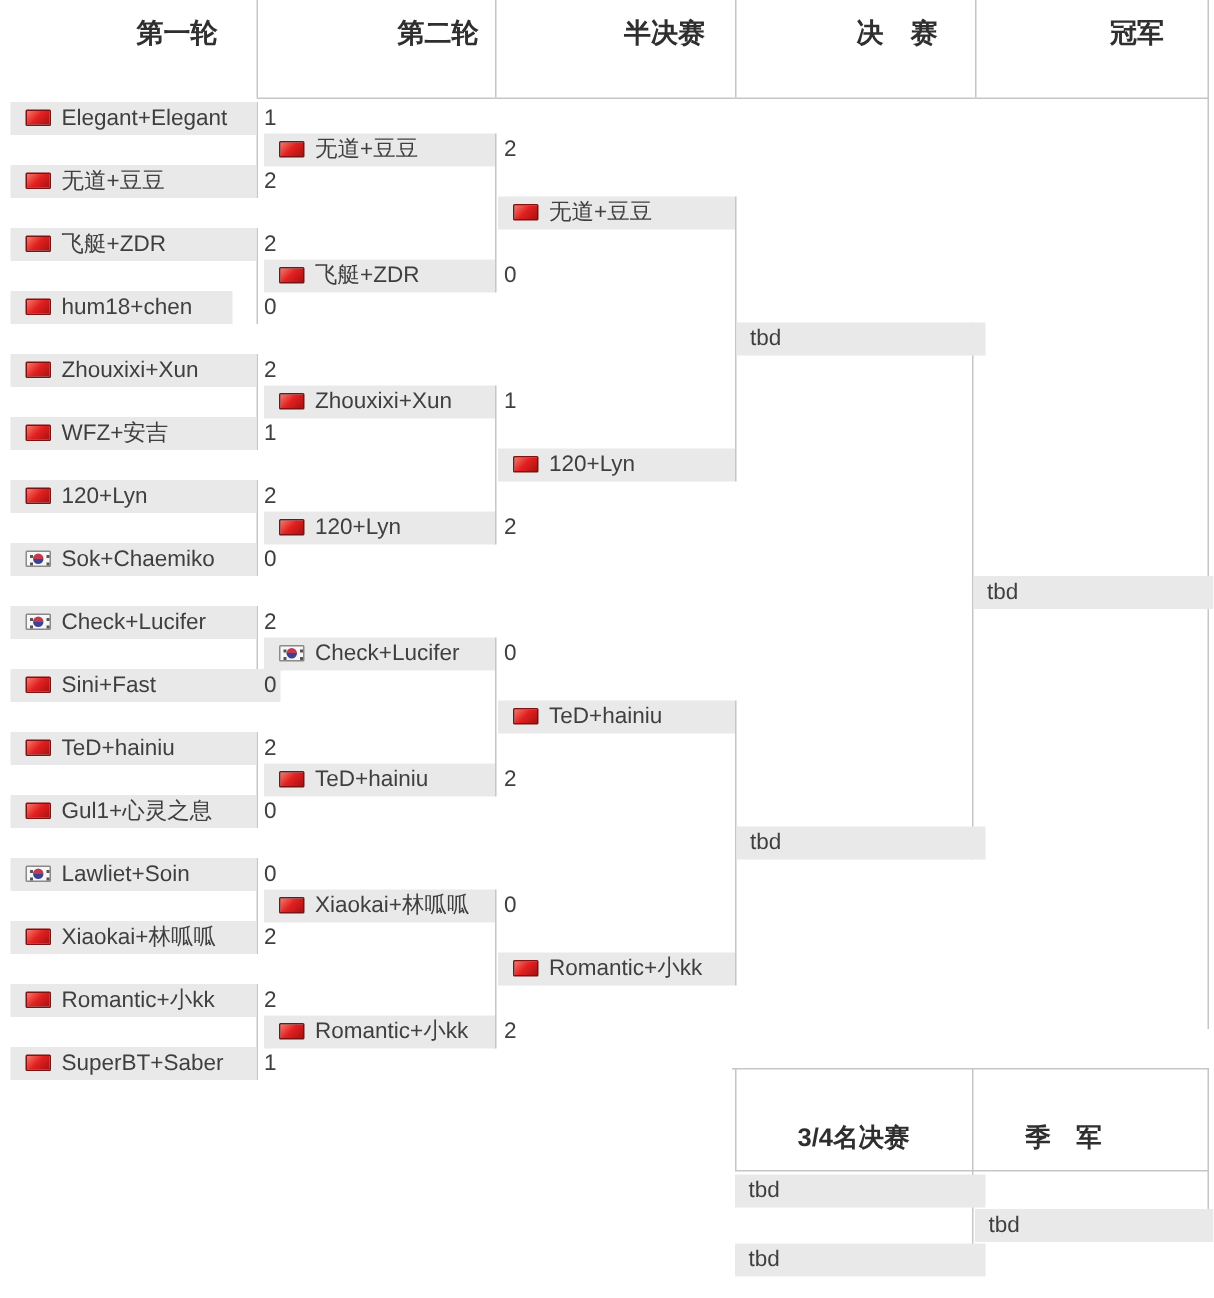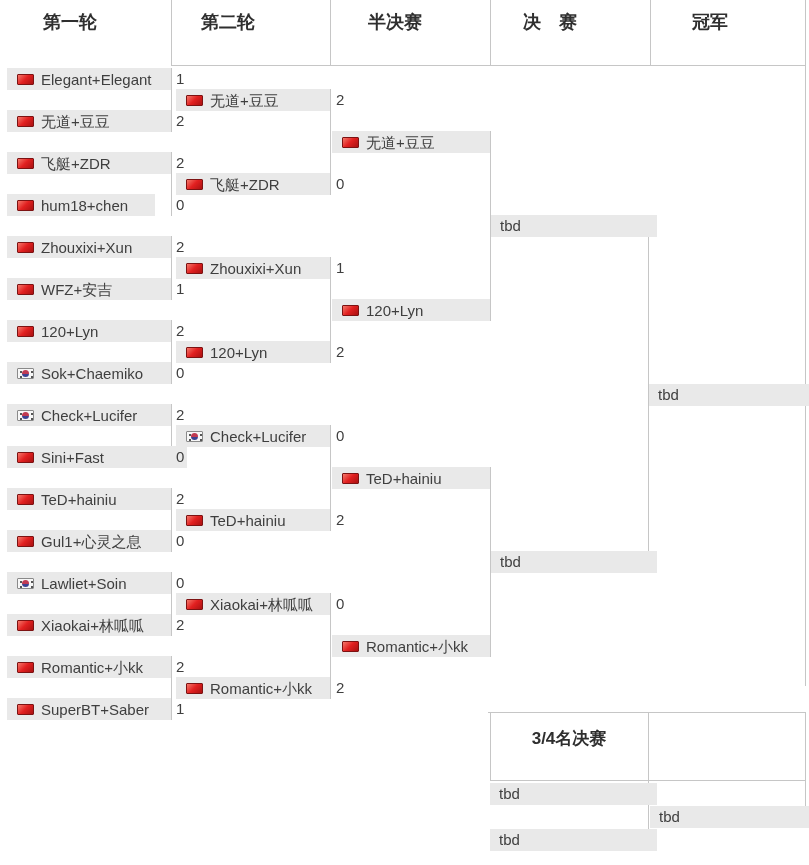--- a/index.html
+++ b/index.html
@@ -2,25 +2,25 @@
 <html><head>
 <meta charset="utf-8">
 <style>
   html,body{margin:0;padding:0;background:#ffffff;}
   #app{
     position:relative;width:809px;height:865px;background:#ffffff;overflow:hidden;
     font-family:"Liberation Sans","DejaVu Sans",sans-serif;color:#3f3f3f;
   }
   .hdr{
     position:absolute;top:10px;height:24px;line-height:24px;text-align:center;
-    font-size:18px;font-weight:bold;color:#2f2f2f;white-space:nowrap;
+    font-size:18px;font-weight:bold;color:#2f2f2f;white-space:nowrap;margin-left:48px;
   }
   .hdr2{
     position:absolute;height:24px;line-height:24px;text-align:center;
-    font-size:17px;font-weight:bold;color:#2f2f2f;white-space:nowrap;
+    font-size:17px;font-weight:bold;color:#2f2f2f;white-space:nowrap;margin-top:20px;
   }
   .vline,.hline{position:absolute;background:#c6c6c6;}
   .vline{width:1px;}
   .hline{height:1px;}
   .cell{
     position:absolute;height:22px;line-height:22px;background:#e9e9e9;
     font-size:15px;white-space:nowrap;overflow:hidden;
   }
   .cell .tname{vertical-align:middle;}
   .score{
@@ -47,21 +47,21 @@
     content:"";position:absolute;left:2px;top:2px;width:2px;height:2px;background:#555;
     box-shadow:11px 0 0 #555,0 5px 0 #555,11px 5px 0 #555;
   }
 </style>
 </head>
 <body>
 
 <div id="app">
 
   <div class="hdr" style="left:0px;width:140px">第一轮</div>
-  <div class="hdr" style="left:163px;width:130px">第二轮</div>
+  <div class="hdr" style="left:179px;width:130px">第二轮</div>
   <div class="hdr" style="left:490px;width:120px">决　赛</div>
   <div class="hdr" style="left:330px;width:130px">半决赛</div>
   <div class="hdr" style="left:650px;width:120px">冠军</div>
 
   <div class="vline" style="left:171px;top:0;height:65px"></div>
   <div class="vline" style="left:330px;top:0;height:65px"></div>
   <div class="vline" style="left:490px;top:0;height:65px"></div>
   <div class="vline" style="left:650px;top:0;height:65px"></div>
   <div class="hline" style="left:171px;top:65px;width:635px"></div>
   <div class="vline" style="left:805px;top:0;height:686px"></div>
@@ -144,18 +144,19 @@
   <div class="cell tbd" style="left:491px;top:551px;width:157px">tbd</div>
 
   <div class="cell tbd" style="left:649px;top:384px;width:156px">tbd</div>
 
   <div class="hline" style="left:488px;top:712px;width:318px"></div>
   <div class="vline" style="left:490px;top:712px;height:68px"></div>
   <div class="vline" style="left:648px;top:712px;height:137px"></div>
   <div class="vline" style="left:805px;top:712px;height:116px"></div>
   <div class="hline" style="left:490px;top:780px;width:316px"></div>
   <div class="hdr2" style="left:490px;top:727px;width:158px">3/4名决赛</div>
+  <div class="hdr2" style="left:648px;top:727px;width:122px">季　军</div>
 
   <div class="cell tbd" style="left:490px;top:783px;width:158px">tbd</div>
   <div class="cell tbd" style="left:650px;top:806px;width:155px">tbd</div>
   <div class="cell tbd" style="left:490px;top:829px;width:158px">tbd</div>
 
 </div>
 
 </body></html>

